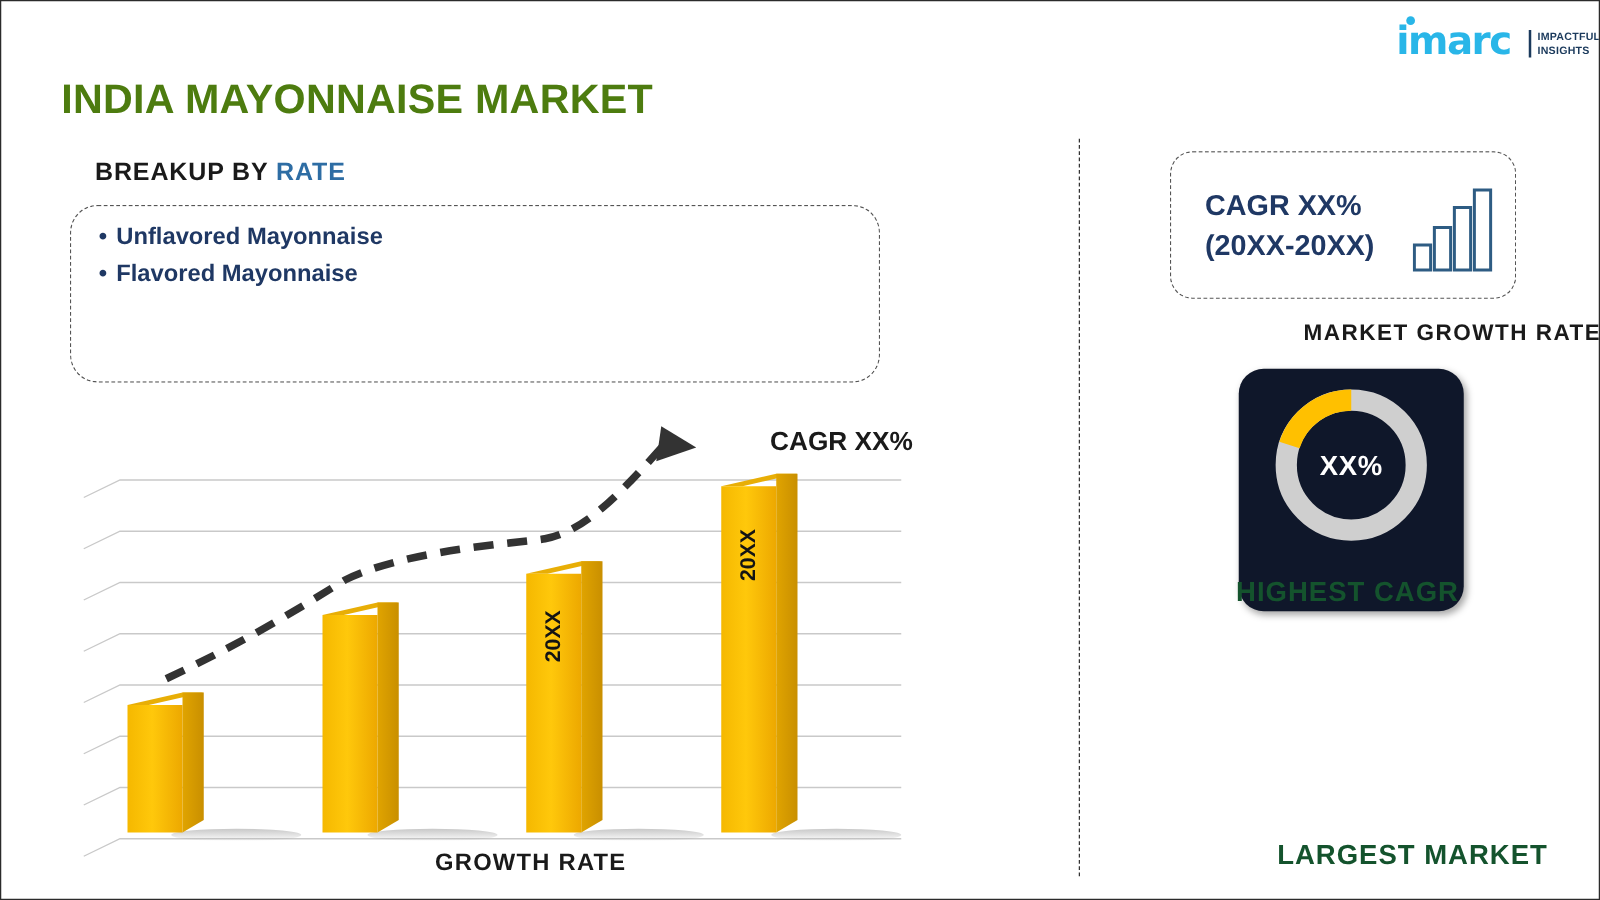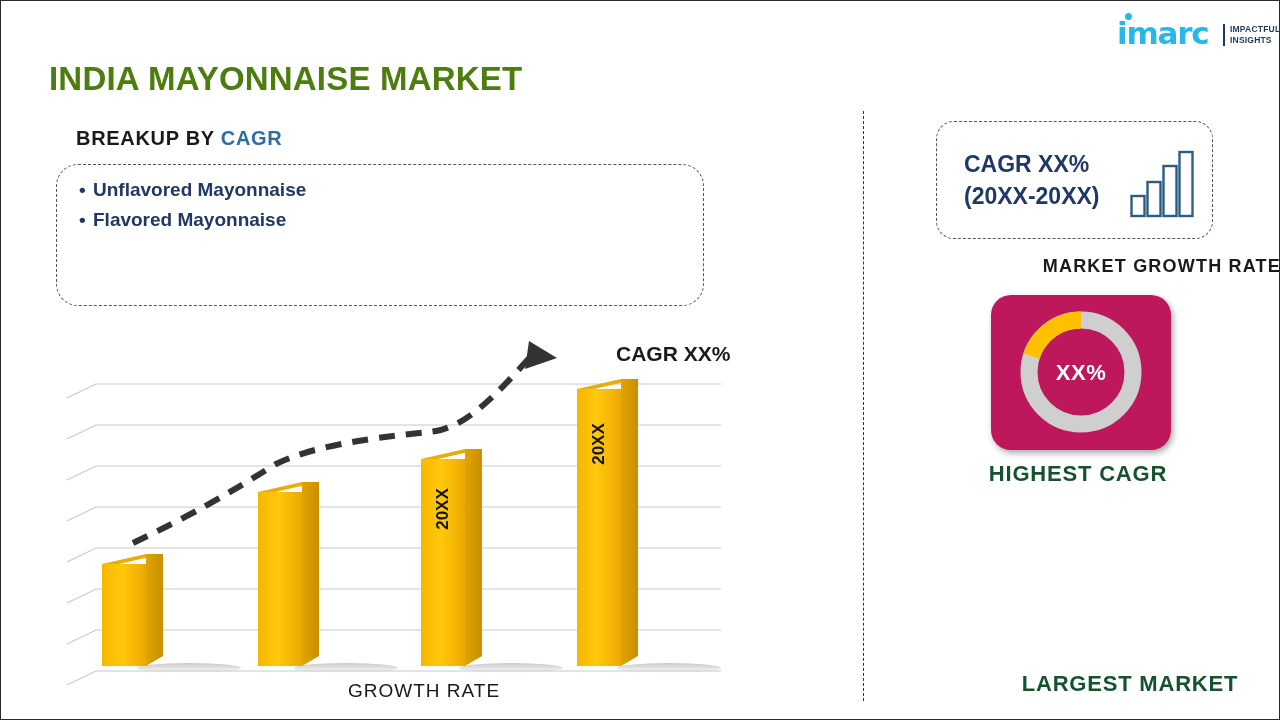--- a/index.html
+++ b/index.html
@@ -156,21 +156,21 @@
     font-size: 21px;
     font-weight: 700;
     color: #1a1a1a;
     white-space: nowrap;
   }
   #growth-rate-label {
     position: absolute;
     left: 347px;
     top: 679px;
     font-size: 19px;
-    font-weight: 400;
+    font-weight: 700;
     color: #1a1a1a;
     letter-spacing: 1px;
     white-space: nowrap;
   }
 
   
   #cagr-box {
     position: absolute;
     left: 935px;
     top: 120px;
@@ -207,23 +207,23 @@
     font-weight: 700;
     color: #1a1a1a;
     letter-spacing: 1.2px;
     pointer-events: none;
   }
   #market-growth-label span { margin-left: 212px; }
 
   .tile {
     position: absolute;
     width: 180px;
-    height: 155px;
+    height: 194px;
     border-radius: 20px;
-    background: #be185d;
+    background: #0f172a;
     box-shadow: 2px 3px 6px rgba(0,0,0,0.35);
   }
   #tile-cagr { left: 990px; top: 294px; }
   #tile-market { left: 985px; top: 508px; }
   .tile svg { position: absolute; left: 0; top: 0; }
   .donut-center {
     position: absolute;
     left: 0; top: 0;
     width: 180px; height: 155px;
     display: flex;
@@ -256,21 +256,21 @@
     <div id="logo-word">imarc</div>
     <div id="logo-bar"></div>
     <div id="logo-tag">
       <div>IMPACTFUL</div>
       <div>INSIGHTS</div>
     </div>
   </div>
 
   <div id="page-title">INDIA MAYONNAISE MARKET</div>
 
-  <div id="breakup-heading"><span>BREAKUP BY </span><span class="accent">CAGR</span></div>
+  <div id="breakup-heading"><span>BREAKUP BY </span><span class="accent">RATE</span></div>
 
   <div id="types-box">
     <ul id="types-list">
       <li><span class="dot">•</span><span>Unflavored Mayonnaise</span></li>
       <li><span class="dot">•</span><span>Flavored Mayonnaise</span></li>
     </ul>
   </div>
 
   <div id="divider"></div>
 

